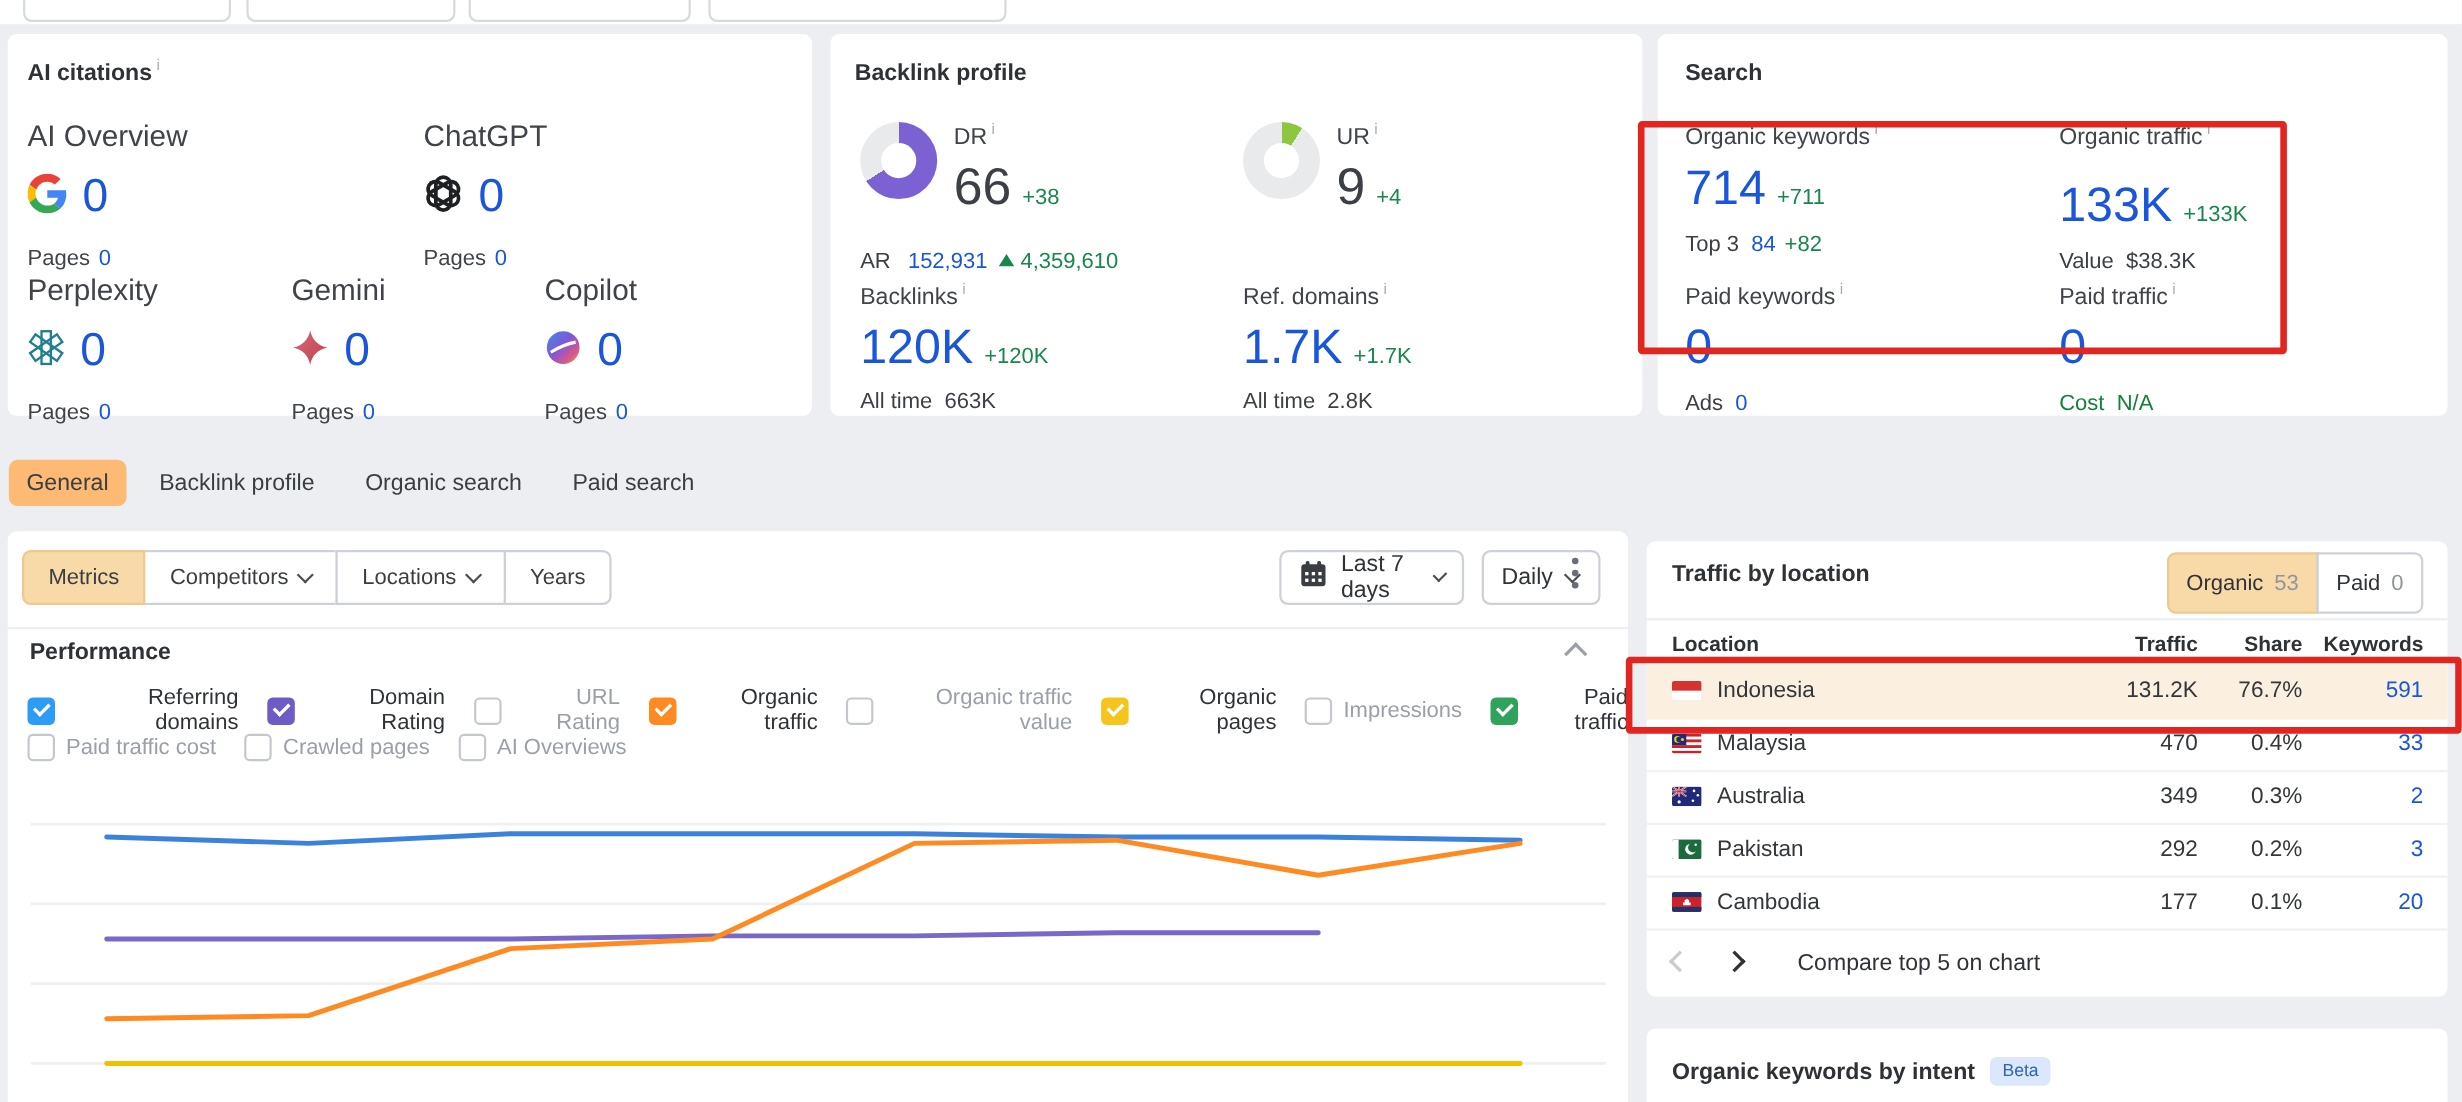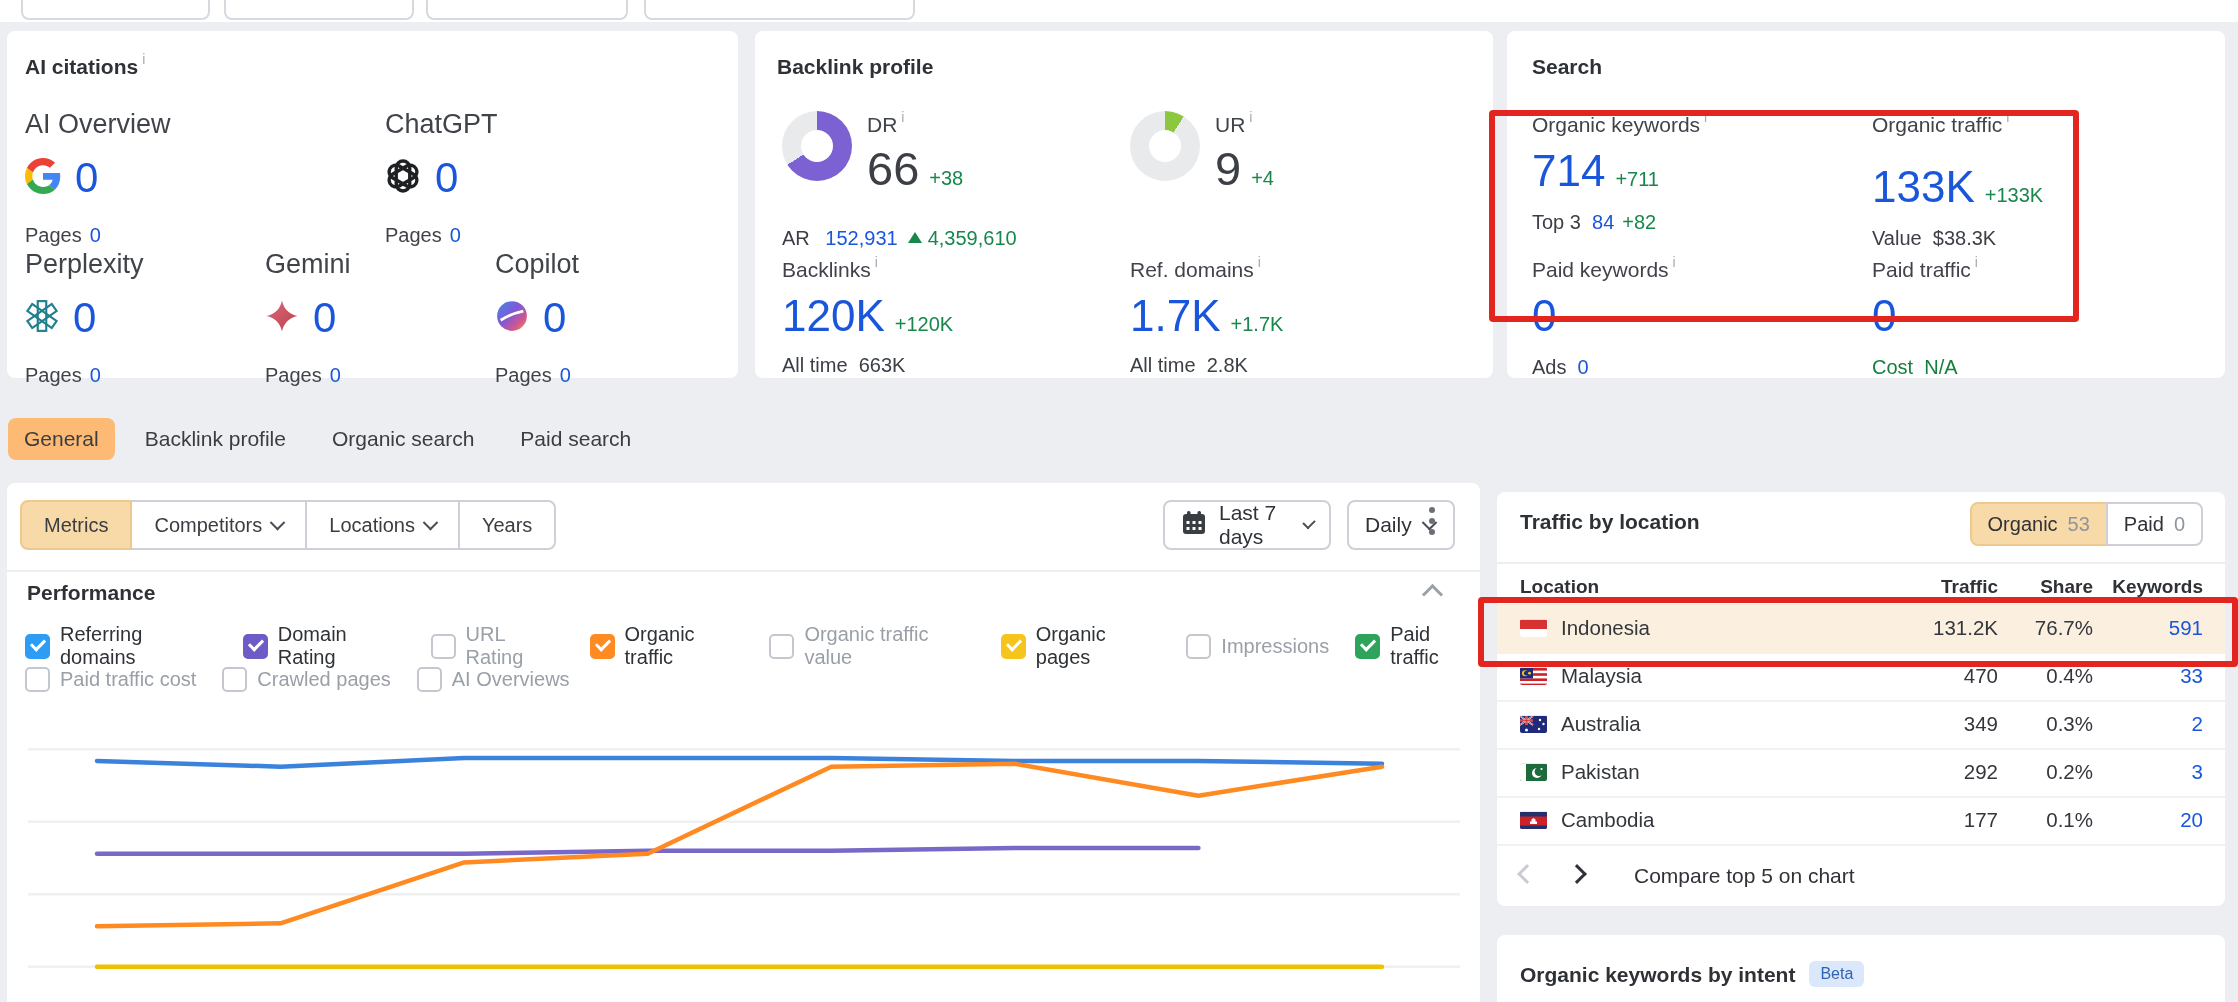--- a/index.html
+++ b/index.html
@@ -74,21 +74,21 @@
   .t-grid{display:grid;grid-template-columns:1fr 130px 95px 110px;align-items:center;padding:0 22px 0 23px;}
   .t-head{position:absolute;left:0;right:0;top:78px;height:34px;font-size:19px;font-weight:700;color:#2e3135;}
   .t-head .r, .t-row .r{text-align:right;}
   .t-row{position:absolute;left:0;right:0;height:48px;font-size:20.5px;color:#33363b;border-bottom:2px solid #f0f1f4;cursor:pointer;}
   .t-row.hl{background:#fbf0df;border-bottom-color:#fbf0df;}
   .t-row .kw{color:#1a56db;}
   .loc{display:flex;align-items:center;gap:14px;}
   .flag{width:27px;height:18px;border-radius:2px;flex:none;position:relative;overflow:hidden;box-shadow:0 0 0 1px rgba(0,0,0,.08) inset;}
 
   .toggle{position:absolute;right:22px;top:10px;display:flex;}
-  .tgl{height:44px;display:flex;align-items:center;gap:10px;padding:0 16px;font-size:20px;color:#2f3338;border:2px solid #cdd1d7;background:#fff;box-sizing:border-box;}
+  .tgl{height:56px;display:flex;align-items:center;gap:10px;padding:0 16px;font-size:20px;color:#2f3338;border:2px solid #cdd1d7;background:#fff;box-sizing:border-box;}
   .tgl .cnt{color:#8f959d;}
   .tgl.active{background:#f8d9a8;border-color:#edc98f;border-radius:8px 0 0 8px;}
   .tgl.right{border-radius:0 8px 8px 0;margin-left:-2px;}
 
   .pager{position:absolute;left:23px;top:364px;display:flex;align-items:center;gap:36px;height:40px;}
   .compare-lbl{font-size:21px;color:#2f3338;margin-left:14px;}
 
   .badge{display:inline-block;background:#dbe7fb;color:#2f64b5;font-size:16px;padding:4px 11px;border-radius:6px;margin-left:14px;vertical-align:3px;}
 
   
@@ -326,21 +326,21 @@
       <i></i>
       <i></i>
       <i></i>
     </div>
 
   <div class="divider" style="top:87px;"></div>
 
   <div class="perf-title">Performance</div>
   <div style="position:absolute;left:1418px;top:104px;"><span class="chev-up"></span></div>
 
-  <div class="cb-row" style="left:18px;top:140px;">
+  <div class="cb-row" style="left:18px;top:140px;text-align:right;">
     <label class="cb-item">
         <span class="cb-box checked" style="background: rgb(45, 156, 244);"></span>
         <span>Referring domains</span>
       </label>
     <label class="cb-item">
         <span class="cb-box checked" style="background: rgb(110, 91, 198);"></span>
         <span>Domain Rating</span>
       </label>
     <label class="cb-item muted">
         <span class="cb-box"></span>

